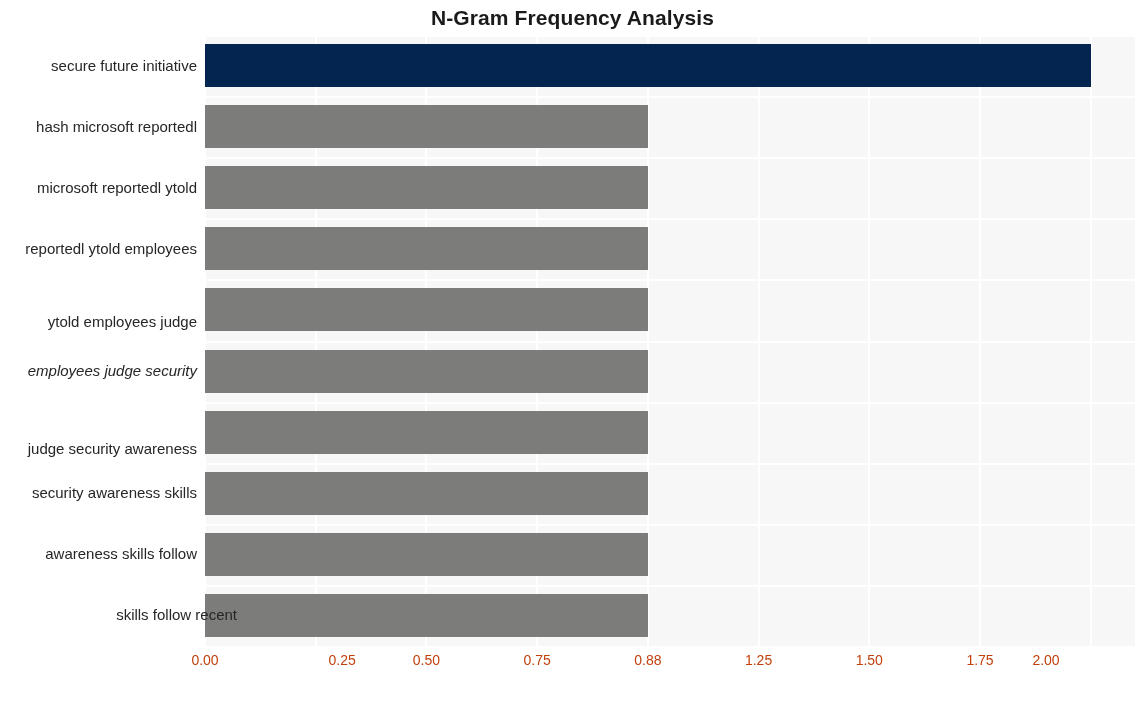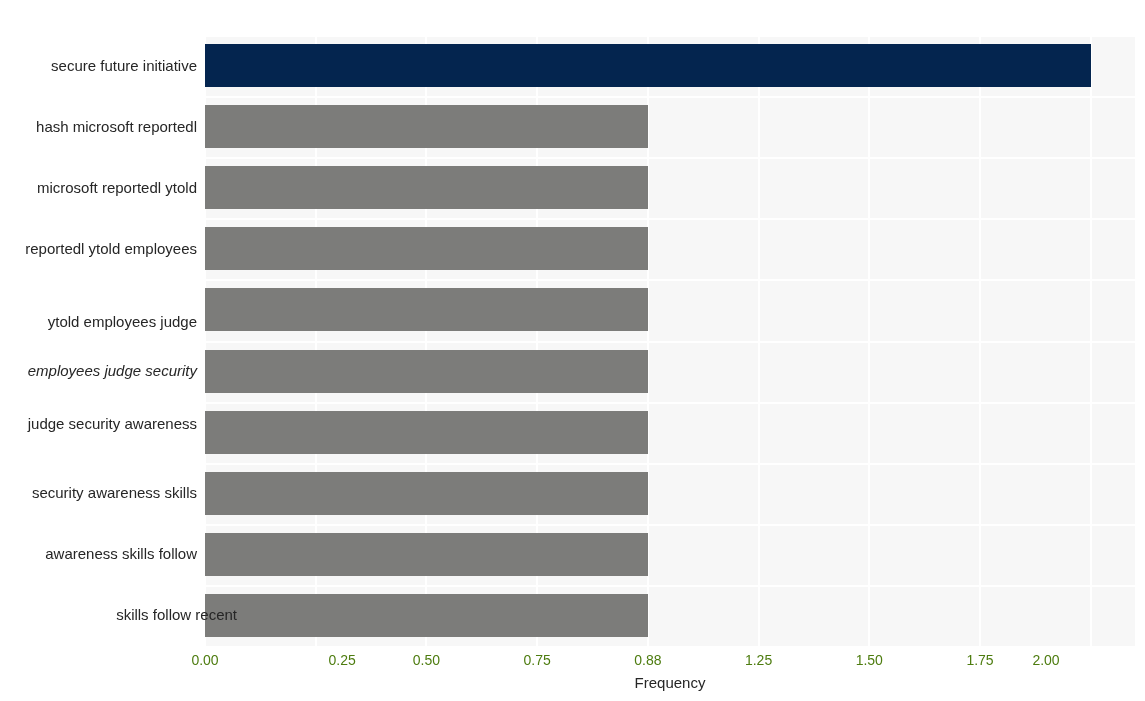--- a/index.html
+++ b/index.html
@@ -80,38 +80,39 @@
   }
 
   
   .xtick {
     position: absolute;
     top: 652px;
     width: 80px;
     margin-left: -40px;
     text-align: center;
     font-size: 14px;
-    color: #4d7c0f;
+    color: #c2410c;
   }
 
   #xlabel {
     position: absolute;
     left: 205px;
     top: 674px;
     width: 930px;
     text-align: center;
     font-size: 15px;
     color: #262626;
   }
 </style>
 </head>
 <body>
 
 <div id="figure">
 
+  <div id="chart-title">N-Gram Frequency Analysis</div>
 
   <div id="plot-area">
     <div id="gridlines-v">
         <div class="vgrid" style="left: -1px;"></div>
         <div class="vgrid" style="left: 109.714px;"></div>
         <div class="vgrid" style="left: 220.429px;"></div>
         <div class="vgrid" style="left: 331.143px;"></div>
         <div class="vgrid" style="left: 441.857px;"></div>
         <div class="vgrid" style="left: 552.571px;"></div>
         <div class="vgrid" style="left: 663.286px;"></div>
@@ -144,32 +145,31 @@
       </div>
   </div>
 
   <div id="ytick-labels">
       <div class="ytick" style="left: 0px; top: 57px;">secure future initiative</div>
       <div class="ytick" style="left: 0px; top: 118px;">hash microsoft reportedl</div>
       <div class="ytick" style="left: 0px; top: 179px;">microsoft reportedl ytold</div>
       <div class="ytick" style="left: 0px; top: 240px;">reportedl ytold employees</div>
       <div class="ytick" style="left: 0px; top: 313px;">ytold employees judge</div>
       <div class="ytick" style="left: 0px; top: 362px; font-style: italic;">employees judge security</div>
-      <div class="ytick" style="left: 0px; top: 415px;">judge security awareness</div>
+      <div class="ytick" style="left: 0px; top: 440px;">judge security awareness</div>
       <div class="ytick" style="left: 0px; top: 484px;">security awareness skills</div>
       <div class="ytick" style="left: 0px; top: 545px;">awareness skills follow</div>
       <div class="ytick" style="left: 0px; top: 606px; padding-left: 40px;">skills follow recent</div>
     </div>
   <div id="xtick-labels">
       <div class="xtick" style="left: 205px;">0.00</div>
       <div class="xtick" style="left: 315.714px; text-align: right;">0.25</div>
       <div class="xtick" style="left: 426.429px;">0.50</div>
       <div class="xtick" style="left: 537.143px;">0.75</div>
       <div class="xtick" style="left: 647.857px;">0.88</div>
       <div class="xtick" style="left: 758.571px;">1.25</div>
       <div class="xtick" style="left: 869.286px;">1.50</div>
       <div class="xtick" style="left: 980px;">1.75</div>
       <div class="xtick" style="left: 1046px;">2.00</div>
     </div>
 
-  <div id="xlabel">Frequency</div>
 
 </div>
 
 </body></html>

